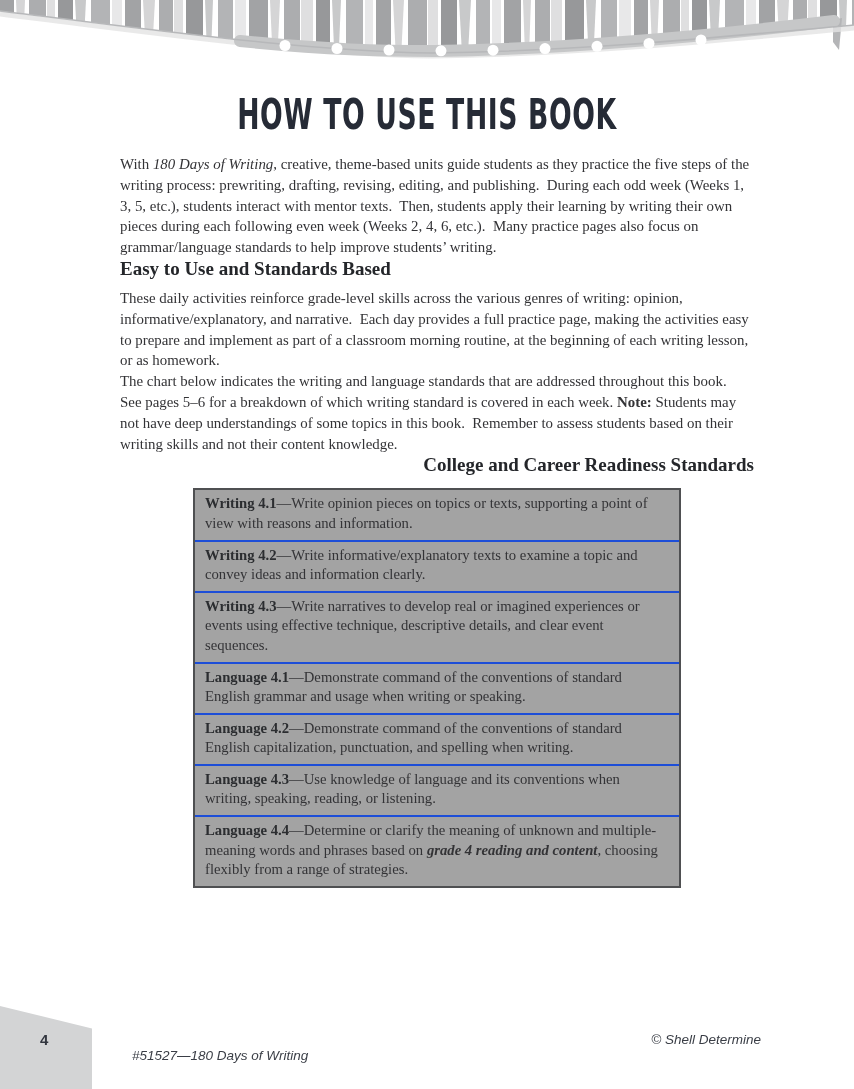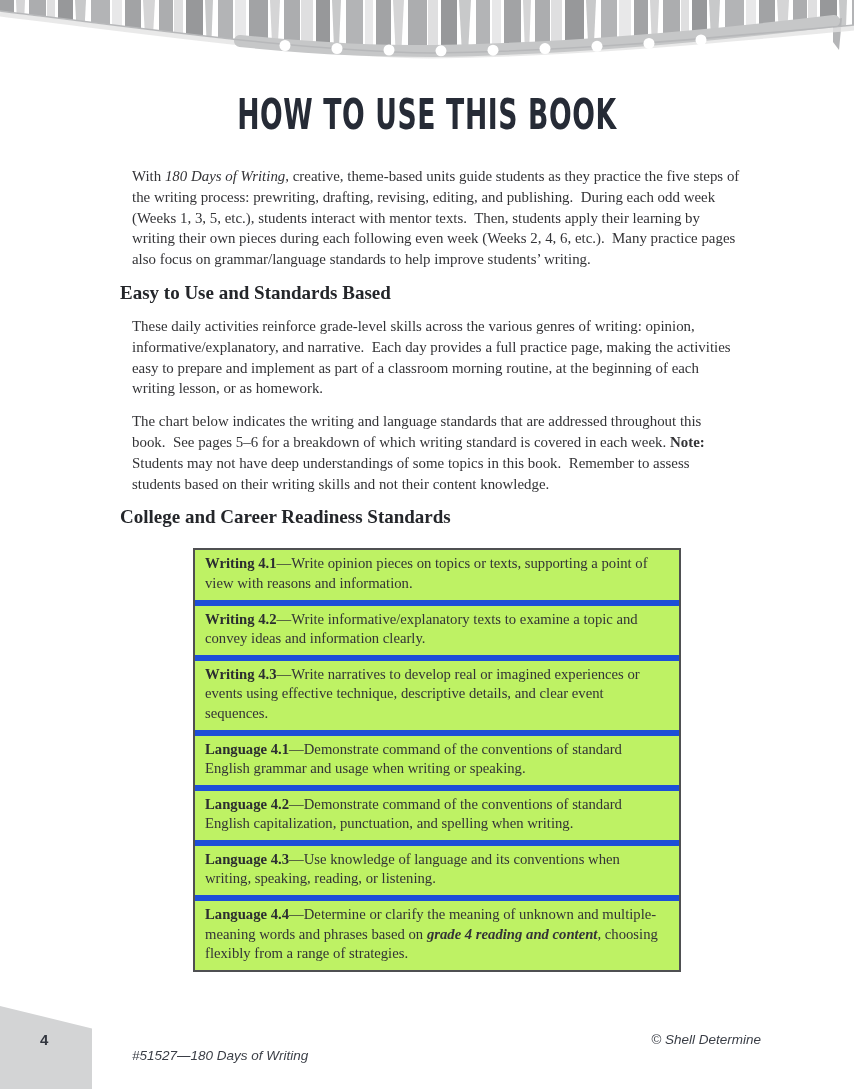--- a/index.html
+++ b/index.html
@@ -5,29 +5,29 @@
   html,body{margin:0;padding:0;background:#ffffff;}
   .page{position:relative;width:854px;height:1089px;background:#ffffff;overflow:hidden;
         font-family:"Liberation Serif",serif;padding-left:6px;}
   .topborder{position:absolute;top:0;left:0;display:block;}
   .title{position:absolute;top:90px;left:0;width:854px;margin:0;text-align:center;
          font-family:"DejaVu Sans",sans-serif;font-weight:bold;font-size:43px;line-height:48px;
          color:#262b36;letter-spacing:1px;transform:scaleX(0.62);transform-origin:50% 50%;
          white-space:nowrap;}
   .content{position:absolute;left:120px;top:154px;width:634px;color:#333336;
            font-size:14.9px;line-height:20.8px;text-align:left;}
-  .content p{margin:12px;}
+  .content p{margin:0;}
   .p1{margin-bottom:26px;}
   .content h2{font-family:Liberation Serif, serif;font-size:19px;line-height:22px;margin:0 0 8px 0;
               color:#24262a;font-weight:bold;}
   .p2{margin-bottom:14px;}
   .p3{margin-bottom:16px;}
-  h2.h3{margin-bottom:20px;}
-  .std-table{margin-left:73px;width:488px;border:2px solid #4f5052;box-sizing:border-box;background:#bef264;}
-  .std-row{border-top:6px solid #1d4ed8;padding:4px 10px 6px 10px;font-size:14.7px;line-height:19.6px;color:#333336;}
+  h2.h3{margin-bottom:12px;text-align:right;}
+  .std-table{margin-left:73px;width:488px;border:2px solid #4f5052;box-sizing:border-box;background:#a3a3a3;}
+  .std-row{border-top:2px solid #1d4ed8;padding:4px 10px 6px 10px;font-size:14.7px;line-height:19.6px;color:#333336;}
   .std-row:first-child{border-top:none;}
   .std-row b{font-weight:bold;color:#2b2d30;}
   .footer-tab{position:absolute;left:0;top:1006px;width:92px;height:83px;background:#d3d4d5;
               clip-path:polygon(0 0,100% 27%,100% 100%,0 100%);}
   .page-num{position:absolute;left:40px;top:1031px;font-family:"Liberation Sans",sans-serif;
             font-size:15px;font-weight:bold;color:#32363f;}
   .footer-left{position:absolute;left:132px;top:1032px;font-family:"Liberation Sans",sans-serif;
                font-style:italic;font-size:13.5px;color:#3a3e46;margin-top:16px;}
   .footer-right{position:absolute;right:99px;top:1032px;font-family:"Liberation Sans",sans-serif;
                 font-style:italic;font-size:13.5px;color:#3a3e46;}

